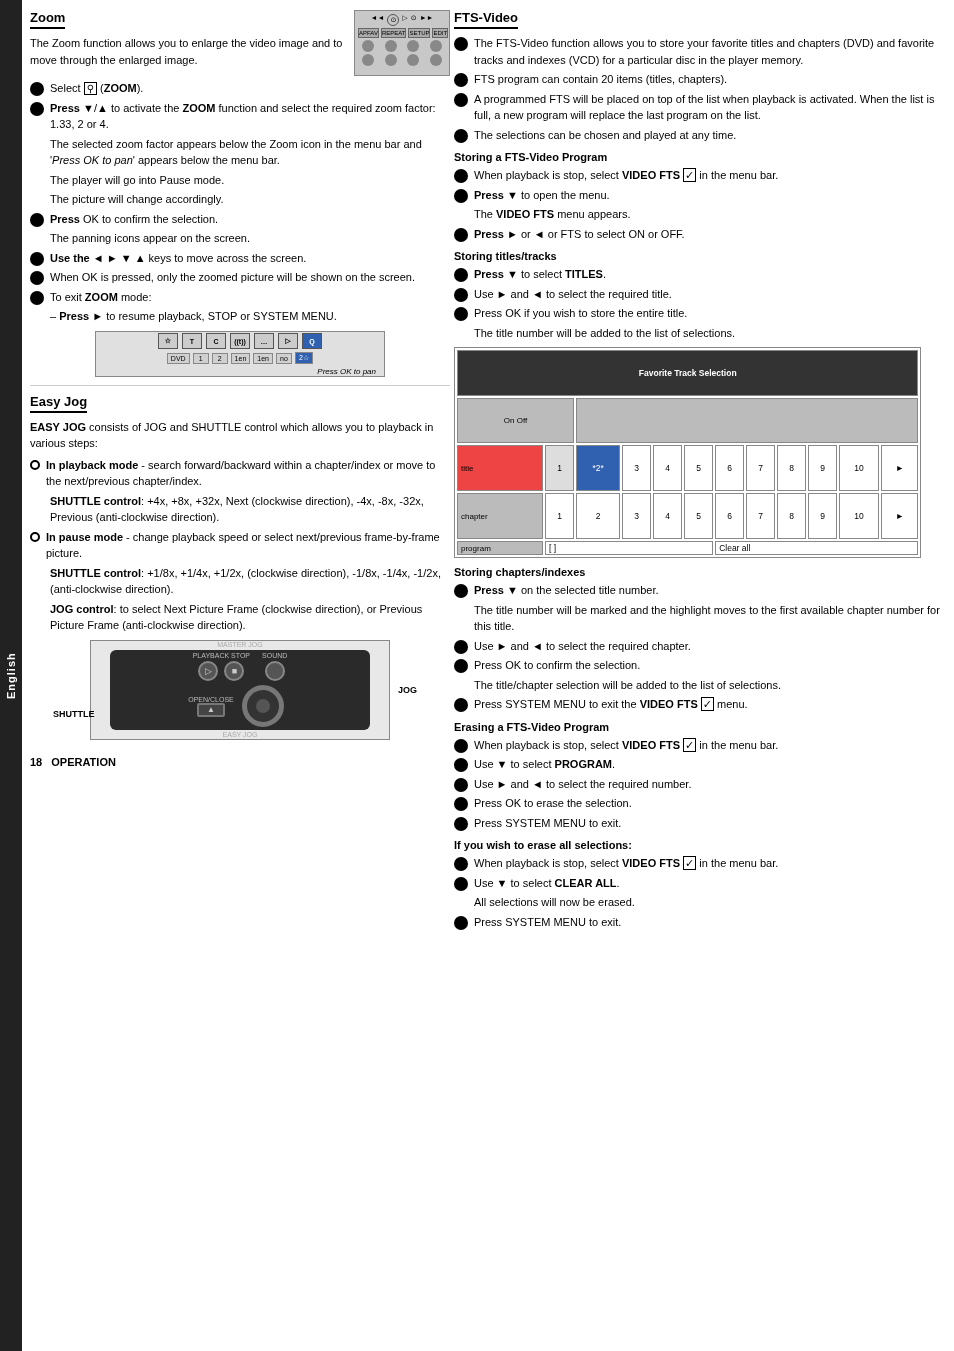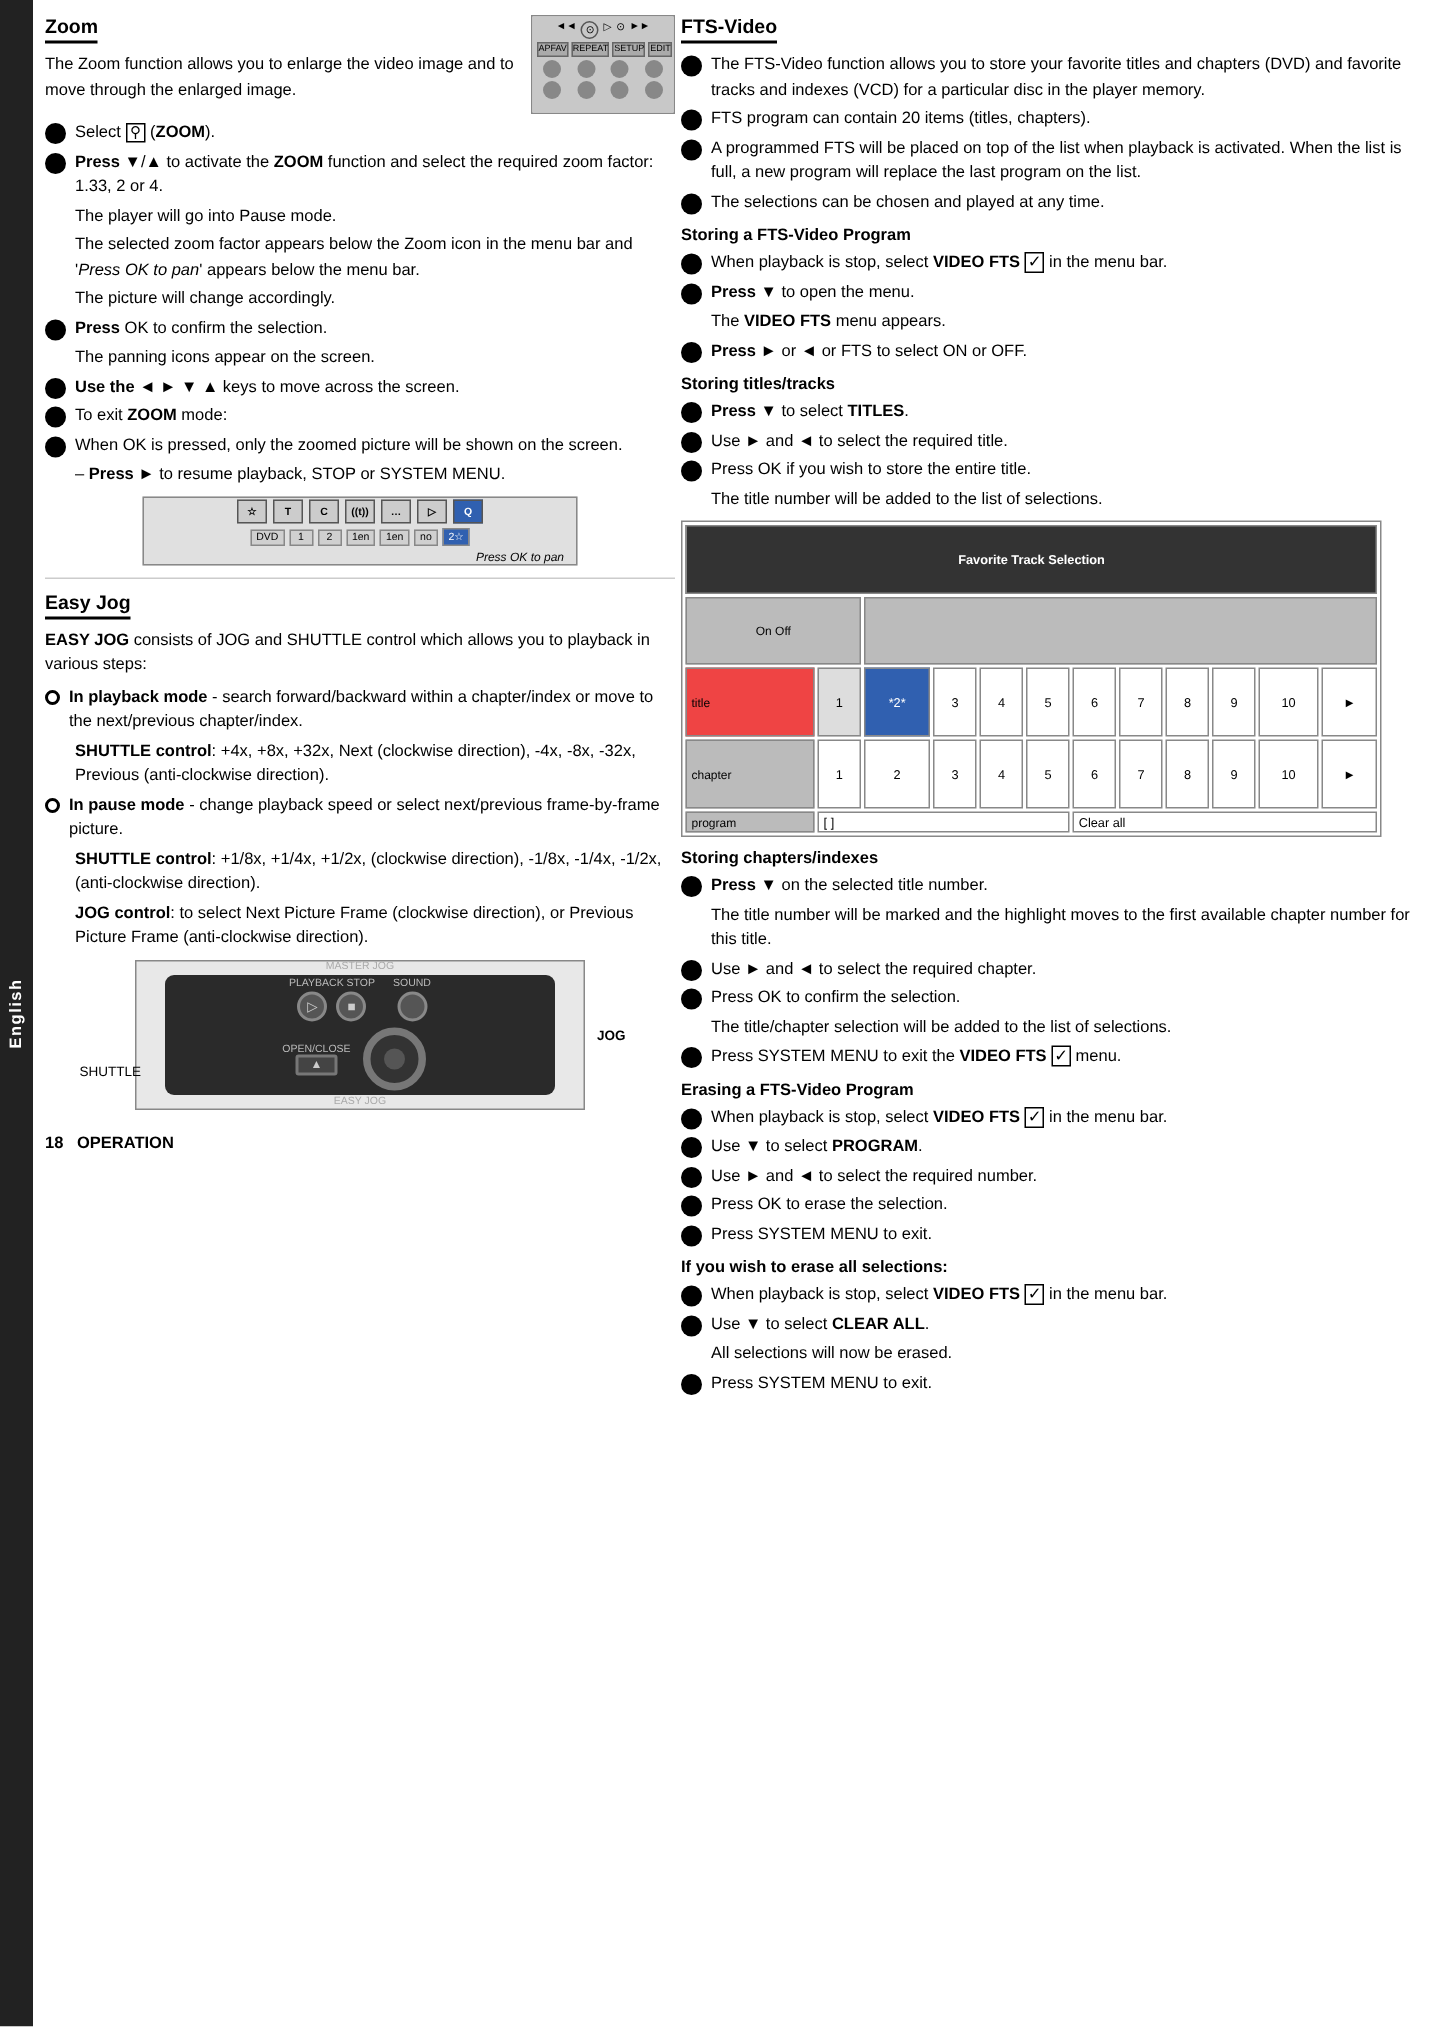--- a/index.html
+++ b/index.html
@@ -189,21 +189,21 @@
       position: relative;
       display: flex;
       align-items: center;
       justify-content: center;
     }
     .jog-label-shuttle {
       position: absolute;
       left: -38px;
       font-size: 9px;
       color: #000;
-      font-weight: normal;
+      font-weight: bold;
       margin-top: 48px;
     }
     .jog-label-jog {
       position: absolute;
       right: -28px;
       font-size: 9px;
       color: #000;
       font-weight: bold;
     }
     .page-number-row {
@@ -306,46 +306,46 @@
           <ul class="bullets">
             <li>
               <span class="bullet"></span>
               <span>Select <span style="border:1px solid #000;padding:0 2px;font-size:10px;">⚲</span> (<span class="bold">ZOOM</span>).</span>
             </li>
             <li>
               <span class="bullet"></span>
               <span><span class="bold">Press</span> ▼/▲ to activate the <span class="bold">ZOOM</span> function and select the required zoom factor: 1.33, 2 or 4.</span>
             </li>
             <li class="indent">
+              <span>The selected zoom factor appears below the Zoom icon in the menu bar and '<em>Press OK to pan</em>' appears below the menu bar.</span>
+            </li>
+            <li class="indent">
               <span>The player will go into Pause mode.</span>
             </li>
             <li class="indent">
-              <span>The selected zoom factor appears below the Zoom icon in the menu bar and '<em>Press OK to pan</em>' appears below the menu bar.</span>
-            </li>
-            <li class="indent">
               <span>The picture will change accordingly.</span>
             </li>
             <li>
               <span class="bullet"></span>
               <span><span class="bold">Press</span> OK to confirm the selection.</span>
             </li>
             <li class="indent">
               <span>The panning icons appear on the screen.</span>
             </li>
             <li>
               <span class="bullet"></span>
               <span><span class="bold">Use the</span> ◄ ► ▼ ▲ keys to move across the screen.</span>
             </li>
             <li>
               <span class="bullet"></span>
+              <span>When OK is pressed, only the zoomed picture will be shown on the screen.</span>
+            </li>
+            <li>
+              <span class="bullet"></span>
               <span>To exit <span class="bold">ZOOM</span> mode:</span>
-            </li>
-            <li>
-              <span class="bullet"></span>
-              <span>When OK is pressed, only the zoomed picture will be shown on the screen.</span>
             </li>
             <li class="indent">
               <span>– <span class="bold">Press</span> ► to resume playback, STOP or SYSTEM MENU.</span>
             </li>
           </ul>
 
           <div class="menu-bar-image">
             <div class="menu-bar-inner">
               <div class="menu-bar-icons">
                 <div class="menu-icon">☆</div>

